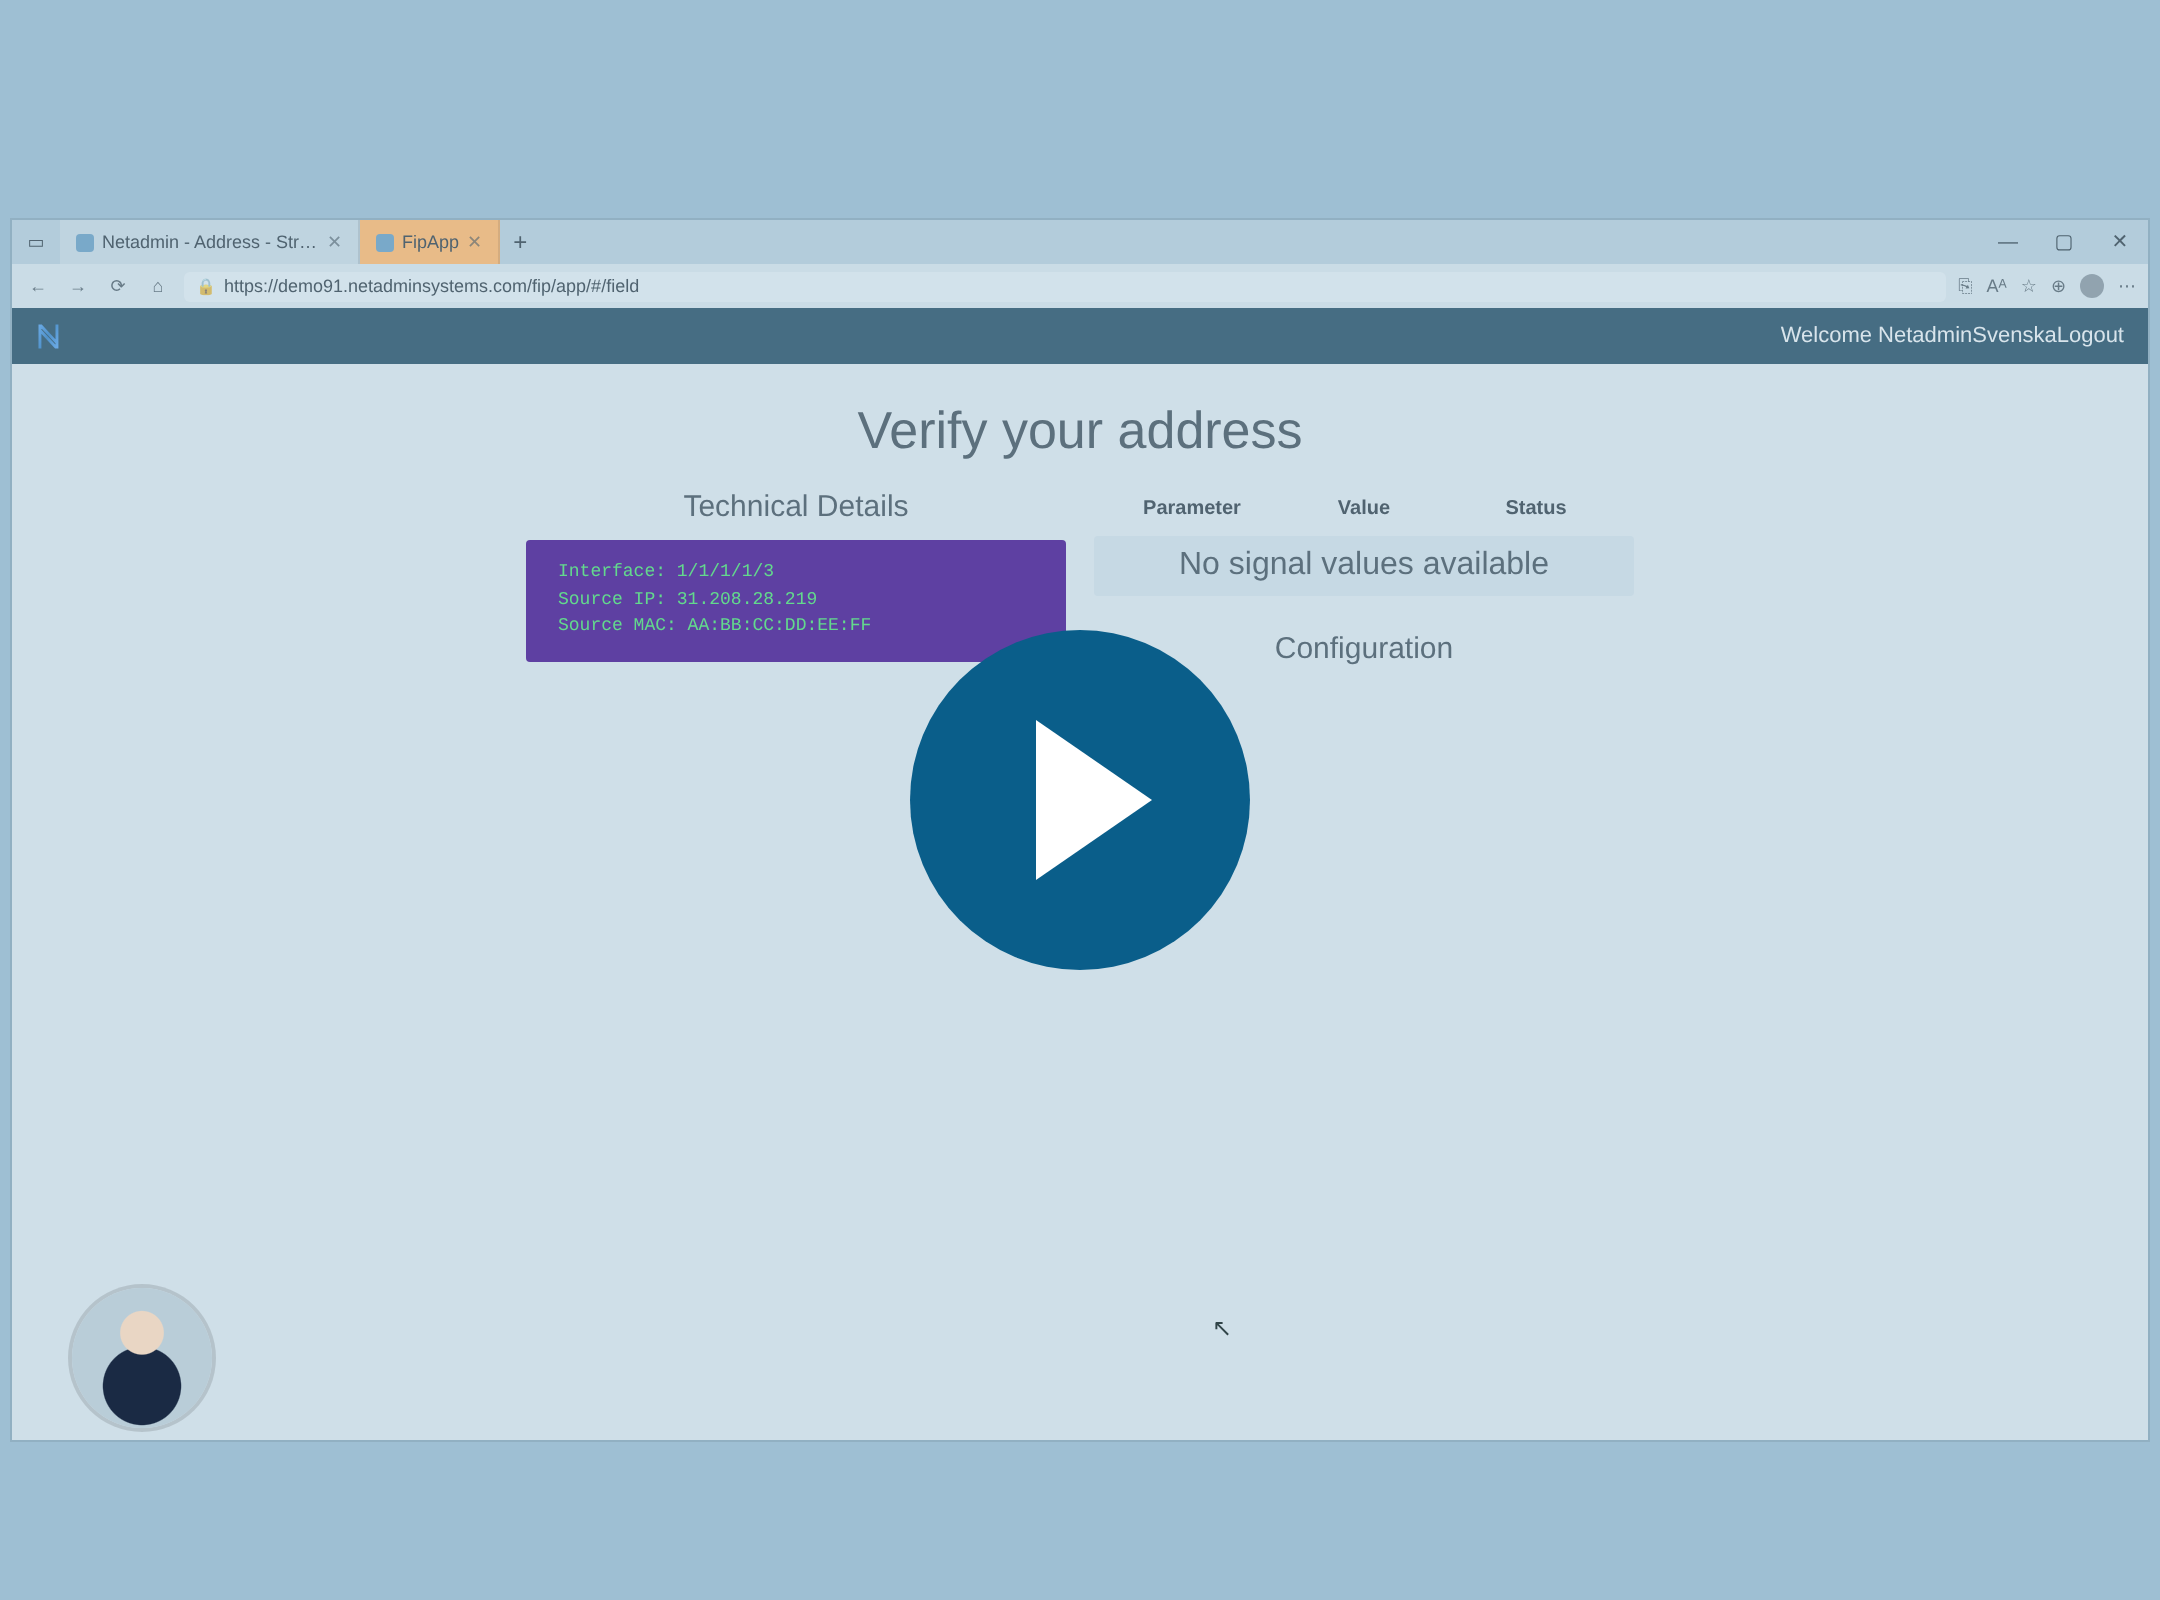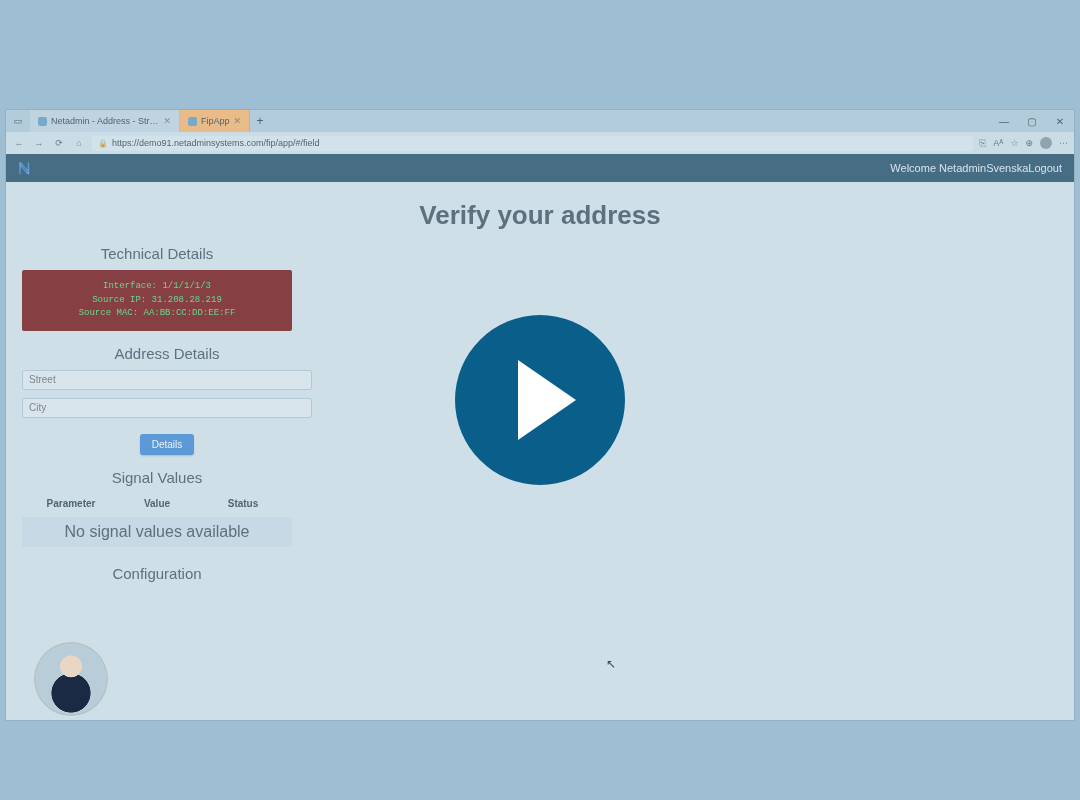--- a/index.html
+++ b/index.html
@@ -78,43 +78,43 @@
   
   .content {
     background: #dde8ef;
     height: calc(100% - 22px - 22px - 28px);
     padding: 18px 16px 0 16px;
     position: relative;
   }
   .page-title {
     text-align:center;
     font-size: 26px;
-    font-weight: 700;
+    font-weight: 400;
     color:#4a5a66;
     margin-bottom: 14px;
   }
-  .cols { display:flex; gap:14px; justify-content:center;flex-direction:column; }
+  .cols { display:flex; gap:14px; justify-content:center; }
   .col { flex:0 0 auto; width: 270px; }
   .col.mid { width: 290px; }
   .section-title {
     text-align:center;
     font-size:15px;
     font-weight:300;
     color:#4a5a66;
     margin-bottom:8px;
   }
 
   .terminal {
-    background:#7f1d1d;
+    background:#4c1d95;
     color:#52e07a;
     font-family: Consolas, "Courier New", monospace;
     font-size:9px;
-    padding:10px 0;
+    padding:10px 16px;
     line-height:1.5;
-    text-align:center;
+    text-align:left;
     border-radius:2px;
   }
   .terminal div { white-space:nowrap; }
 
   .sigtable { width:100%; font-size:10px; color:#3a4a55; }
   .sigtable .head { display:flex; padding:4px 6px; font-weight:600; }
   .sigtable .head span { flex:1; text-align:center; }
   .sigtable .empty {
     background:#d1e0e9; padding:6px 0; text-align:center; font-size:16px;
     color:#4a5a66; border-radius:2px; margin-top:4px;
@@ -232,35 +232,22 @@
 
       <div class="col">
         <div class="section-title">Technical Details</div>
         <div class="terminal">
           <div>Interface: 1/1/1/1/3</div>
           <div>Source IP: 31.208.28.219</div>
           <div>Source MAC: AA:BB:CC:DD:EE:FF</div>
         </div>
       </div>
 
-      <div class="col mid">
-        <div class="section-title">Address Details</div>
-        <div class="formrow">
-          <input type="text" placeholder="Street" style="">
-        </div>
-        <div class="formrow">
-          <input type="text" placeholder="City" style="">
-        </div>
-        <div class="btn-row">
-          <button class="btn">Details</button>
-        </div>
-      </div>
 
       <div class="col">
-        <div class="section-title">Signal Values</div>
         <div class="sigtable">
           <div class="head">
             <span>Parameter</span>
             <span>Value</span>
             <span>Status</span>
           </div>
           <div class="empty">No signal values available</div>
         </div>
         <div class="section-title config-title">Configuration</div>
       </div>

